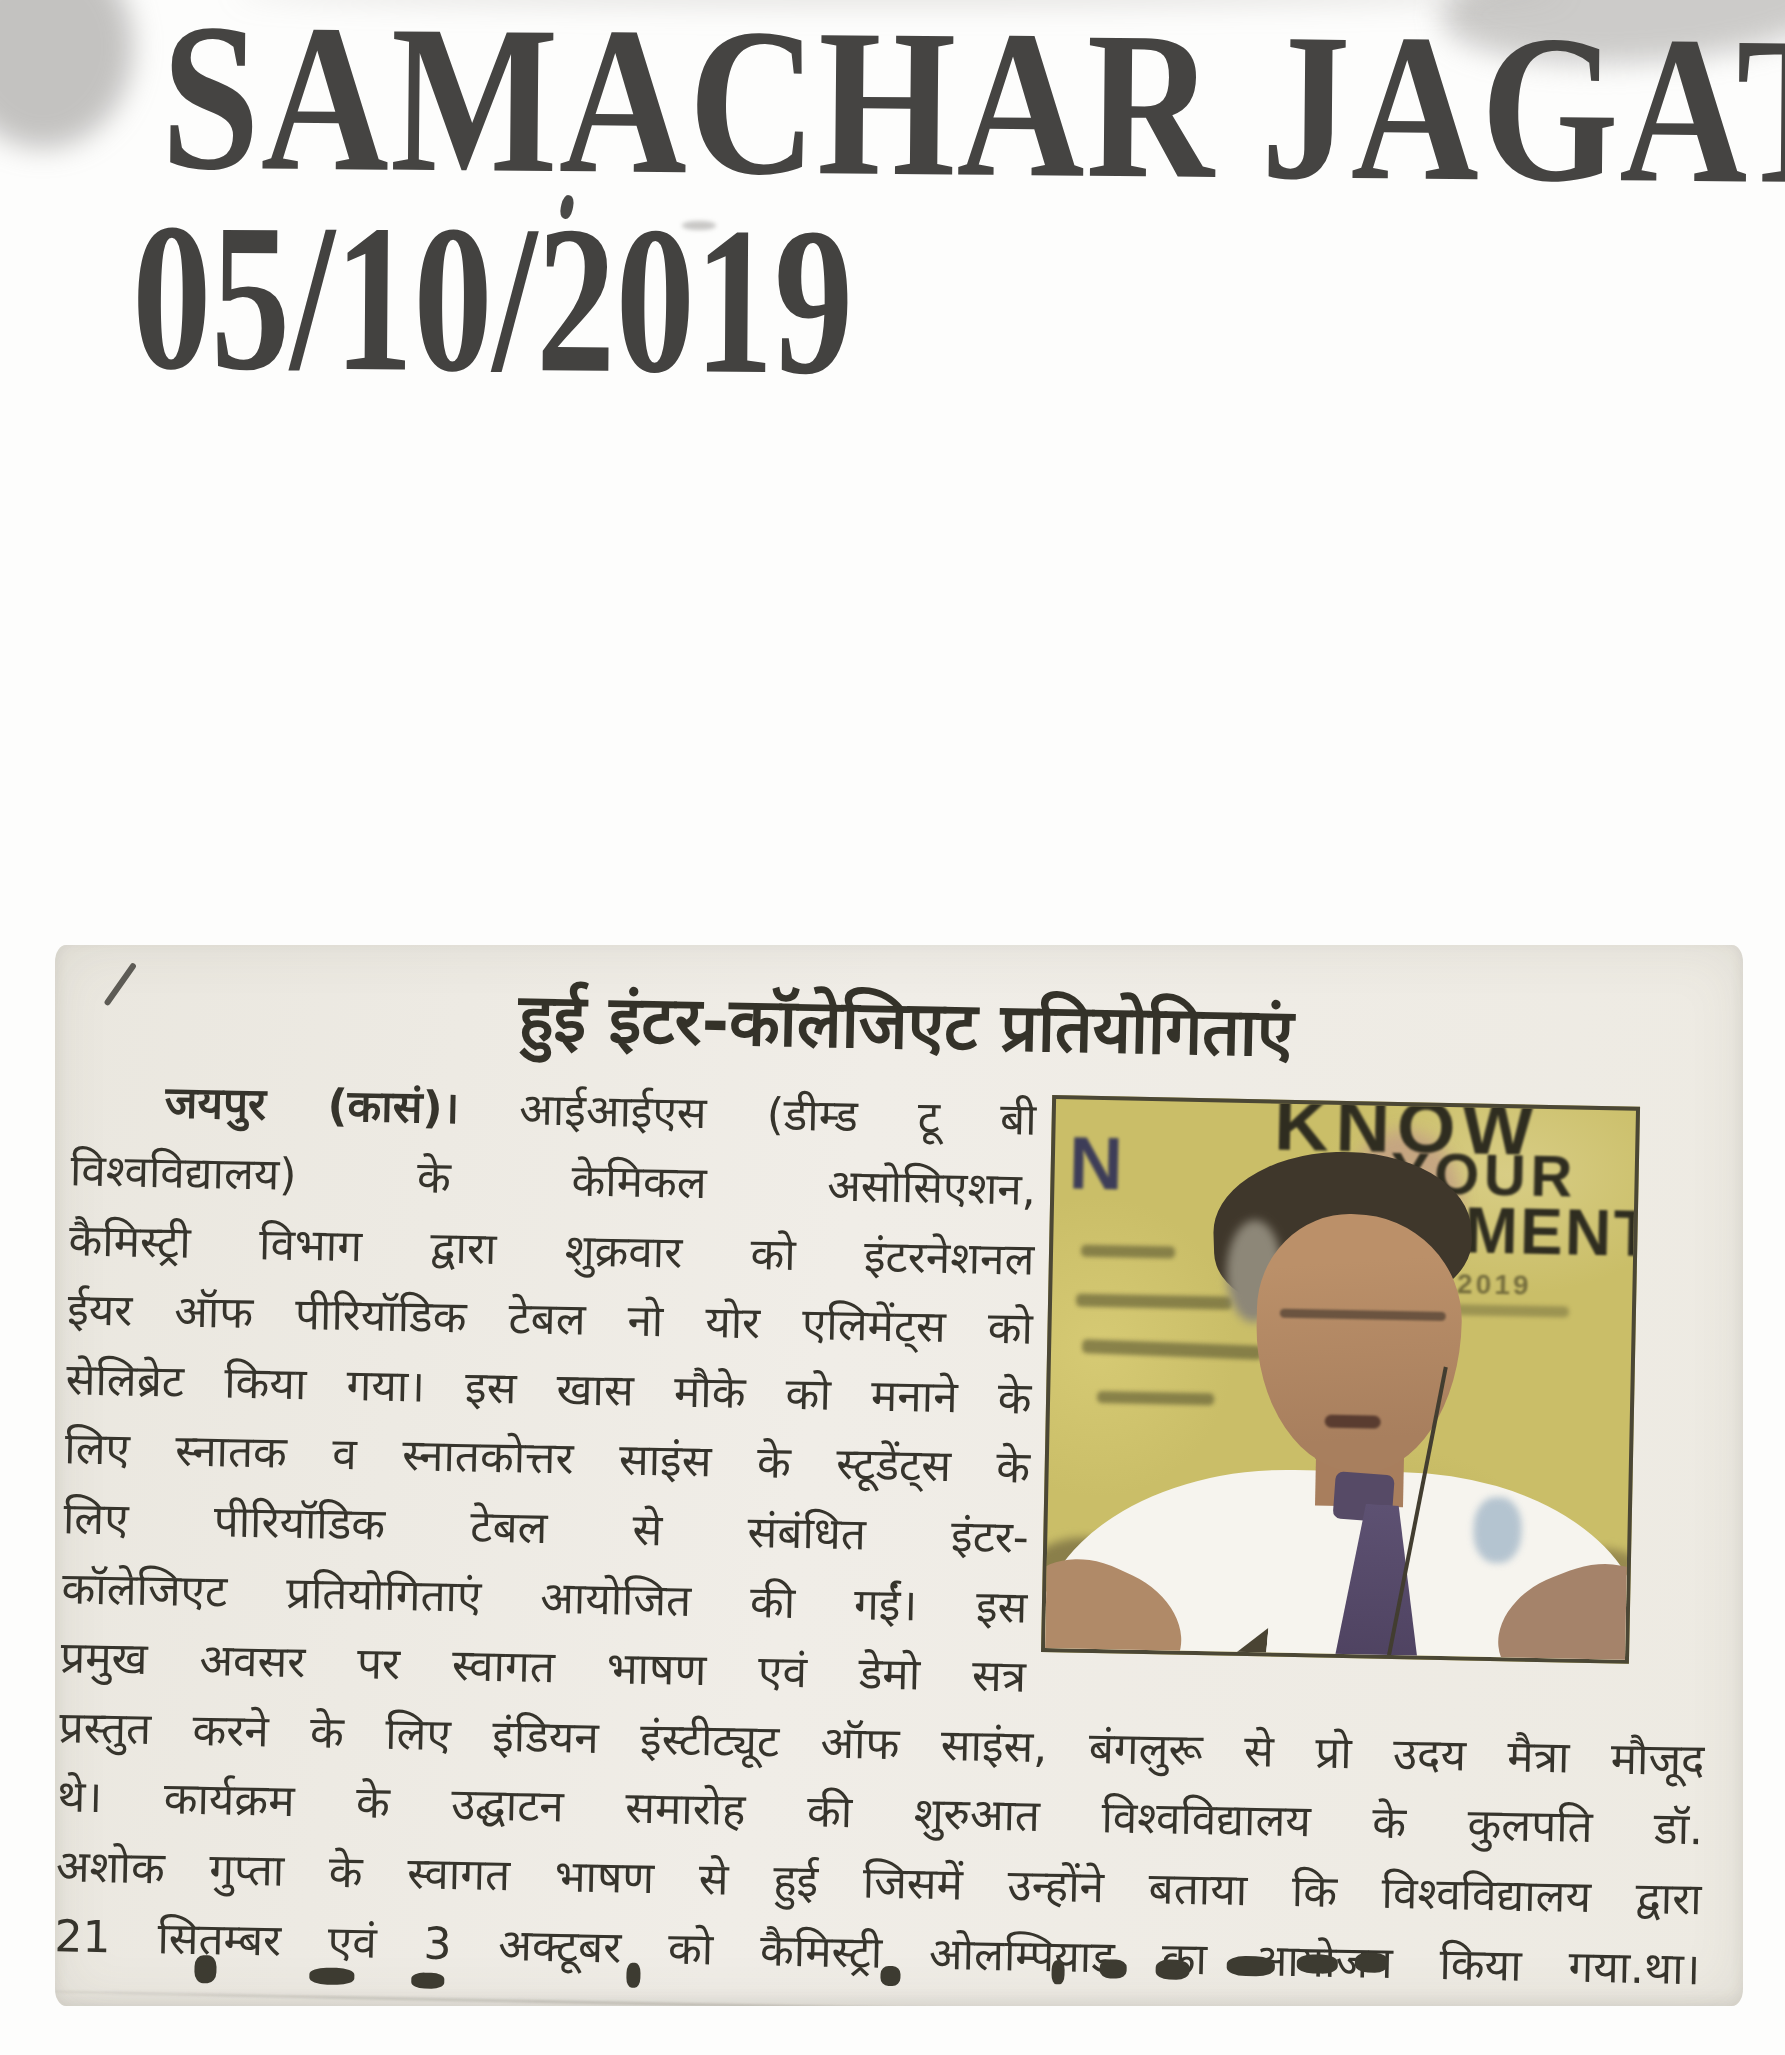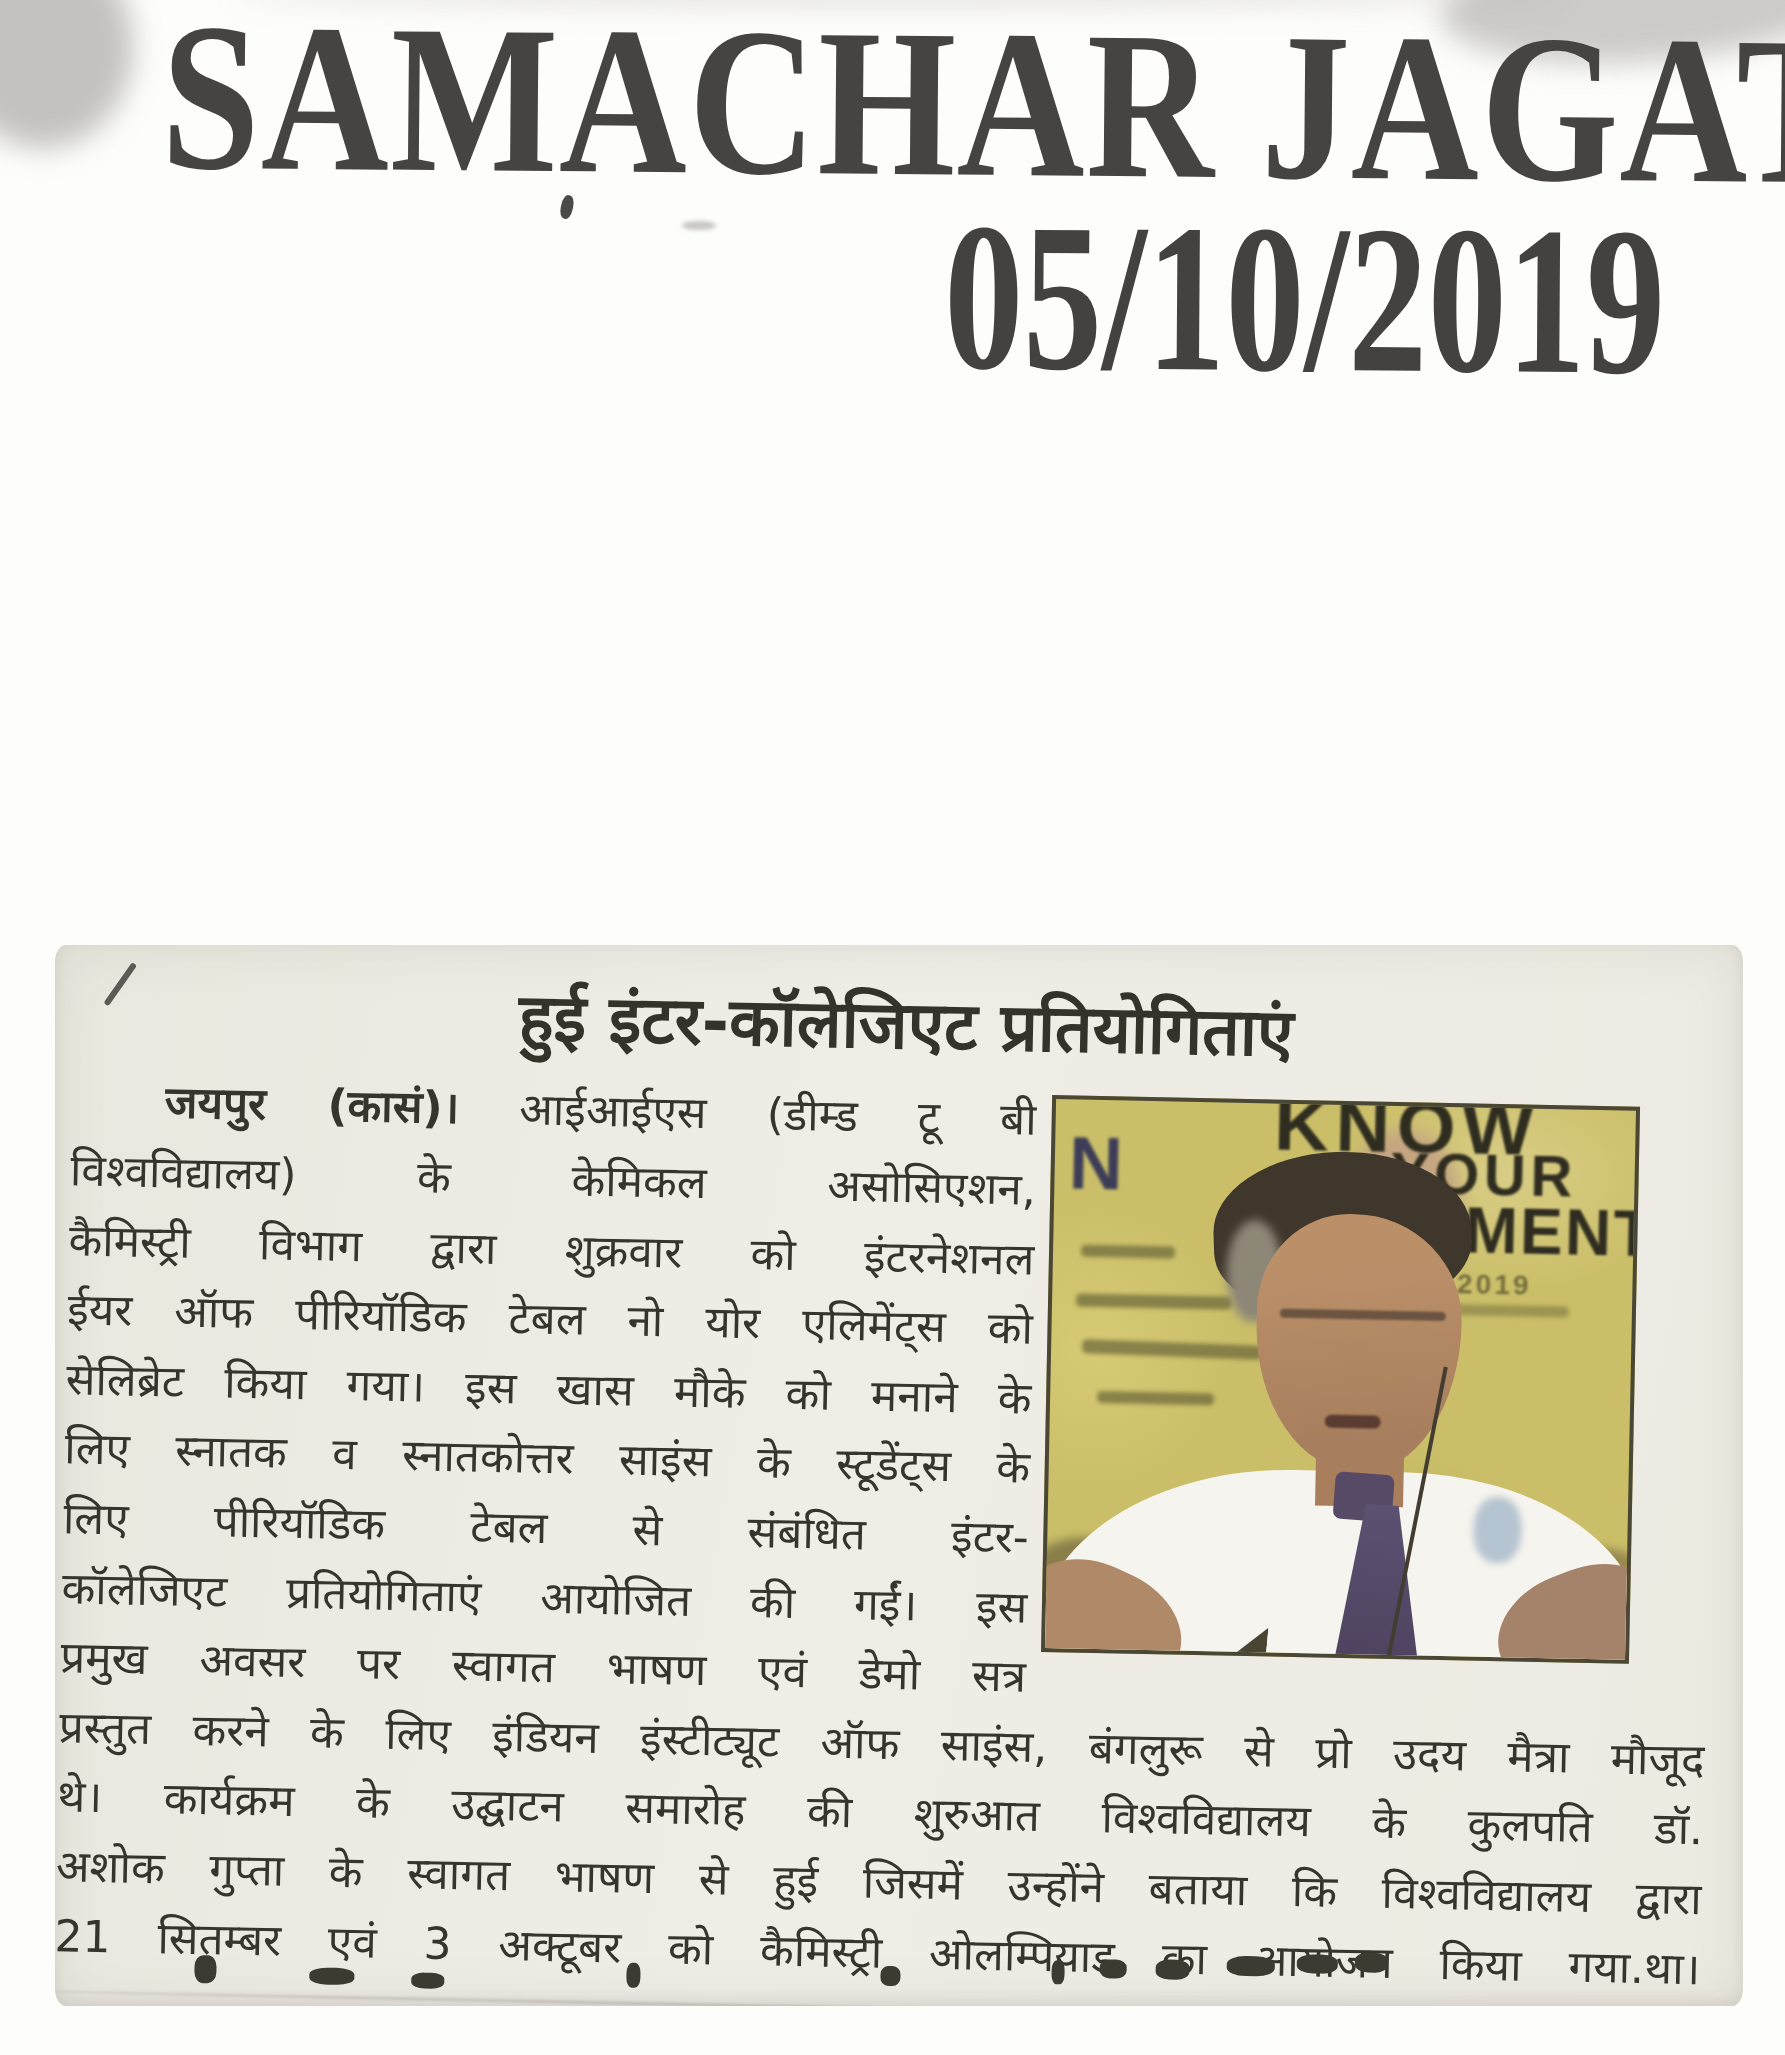--- a/index.html
+++ b/index.html
@@ -13,21 +13,21 @@
   .corner-tr{right:-63px;top:-55px;width:407px;height:117px;background:rgba(130,128,125,.40);border-radius:50%;transform:rotate(-4deg);}
   .edge-top{left:235px;top:-20.3px;width:1329px;height:26.6px;background:rgba(150,148,144,.25);border-radius:50%;}
 
   
   .masthead{position:absolute;left:0;right:0;top:-6.3px;text-align:center;white-space:nowrap;}
   .masthead-text{
     display:inline-block;font-family:"Liberation Serif","DejaVu Serif",serif;
     font-weight:bold;font-size:211px;line-height:1.05;color:#454442;
     transform:rotate(.5deg) scaleX(.84);transform-origin:center;letter-spacing:1.6px;
   }
-  .pubdate{position:absolute;left:1px;right:0;top:189px;text-align:right;white-space:nowrap;}
+  .pubdate{position:absolute;left:12px;right:0;top:189px;text-align:left;white-space:nowrap;}
   .pubdate-text{
     display:inline-block;font-family:"Liberation Serif","DejaVu Serif",serif;
     font-weight:bold;font-size:211px;line-height:1.05;color:#434240;
     transform:rotate(.4deg) scaleX(.75);transform-origin:center;
   }
   .ink-speck{position:absolute;left:561px;top:195px;width:11.7px;height:23.5px;background:#4a4a48;border-radius:45%;transform:rotate(12deg);}
   .ink-smudge{position:absolute;left:682px;top:221px;width:34px;height:9.4px;background:rgba(120,118,114,.4);border-radius:50%;filter:blur(2.3px);}
 
   
   .clipping{

